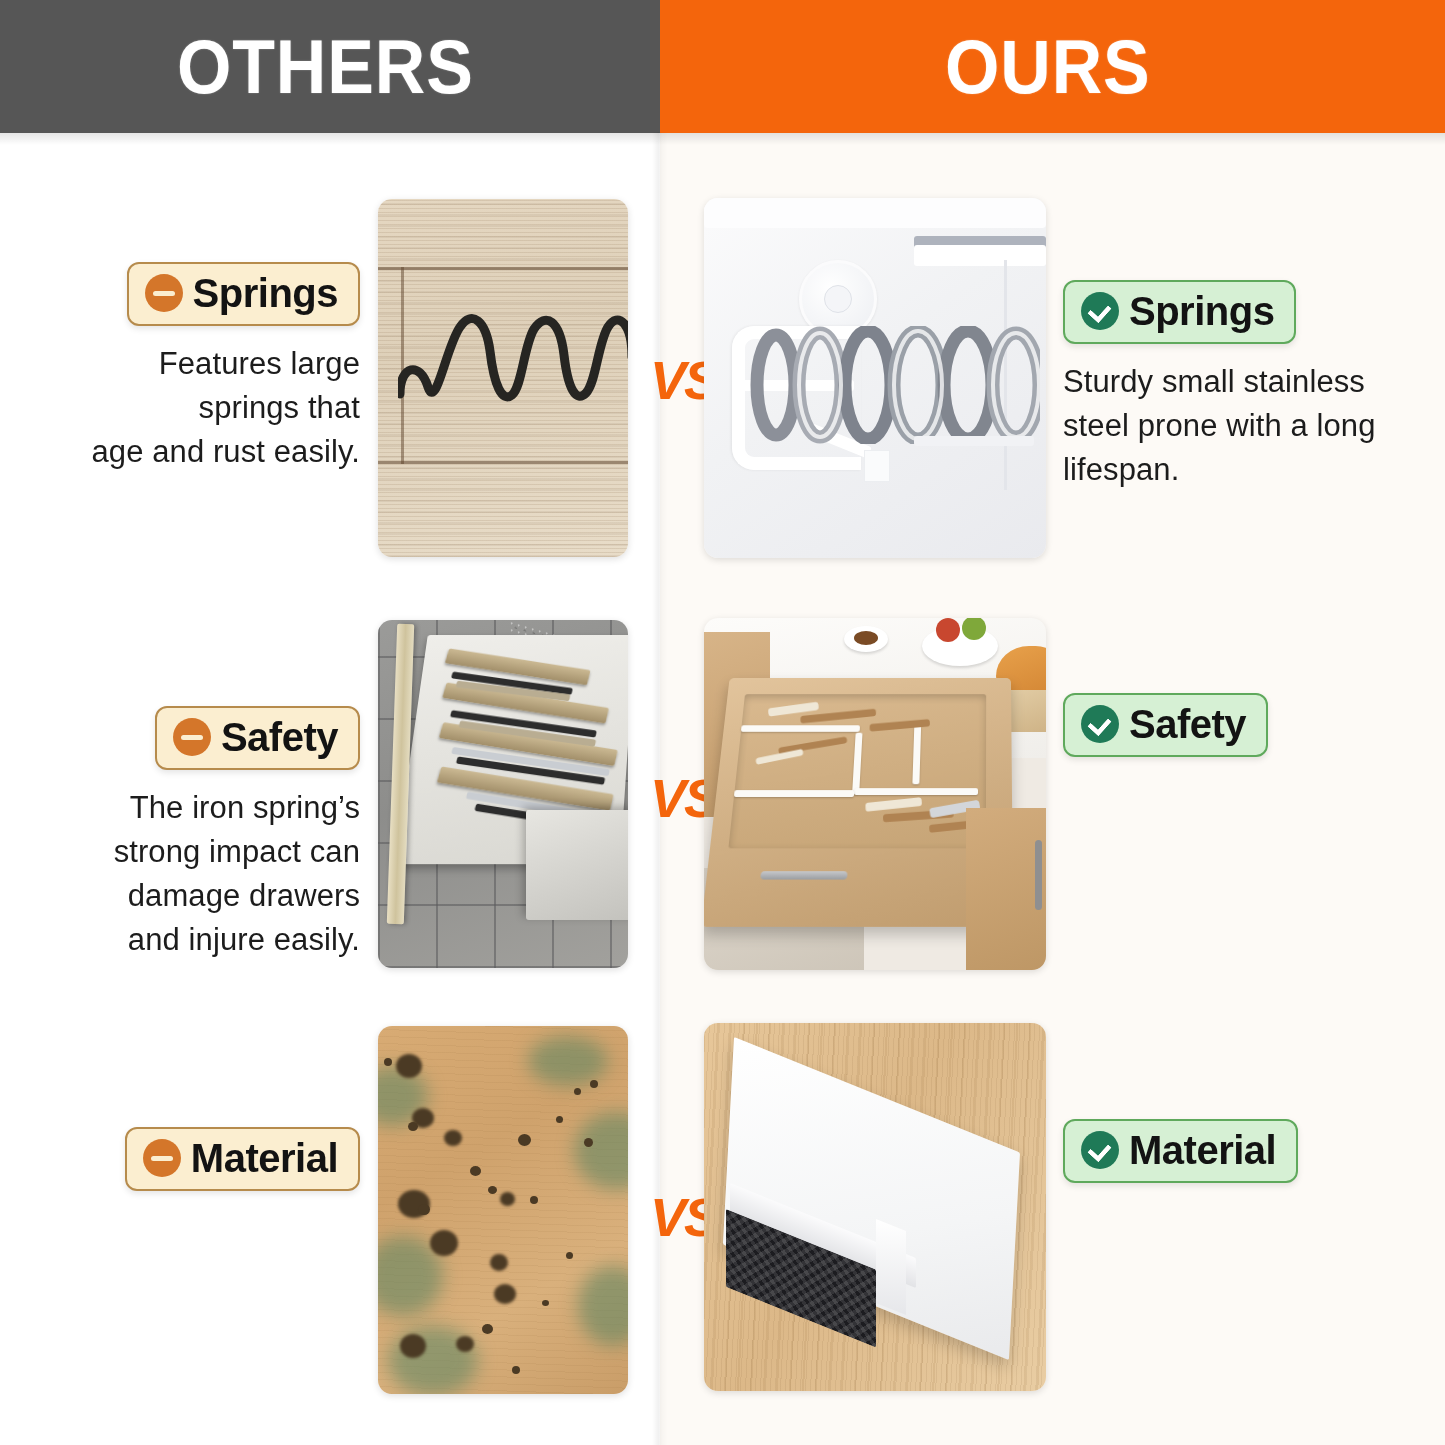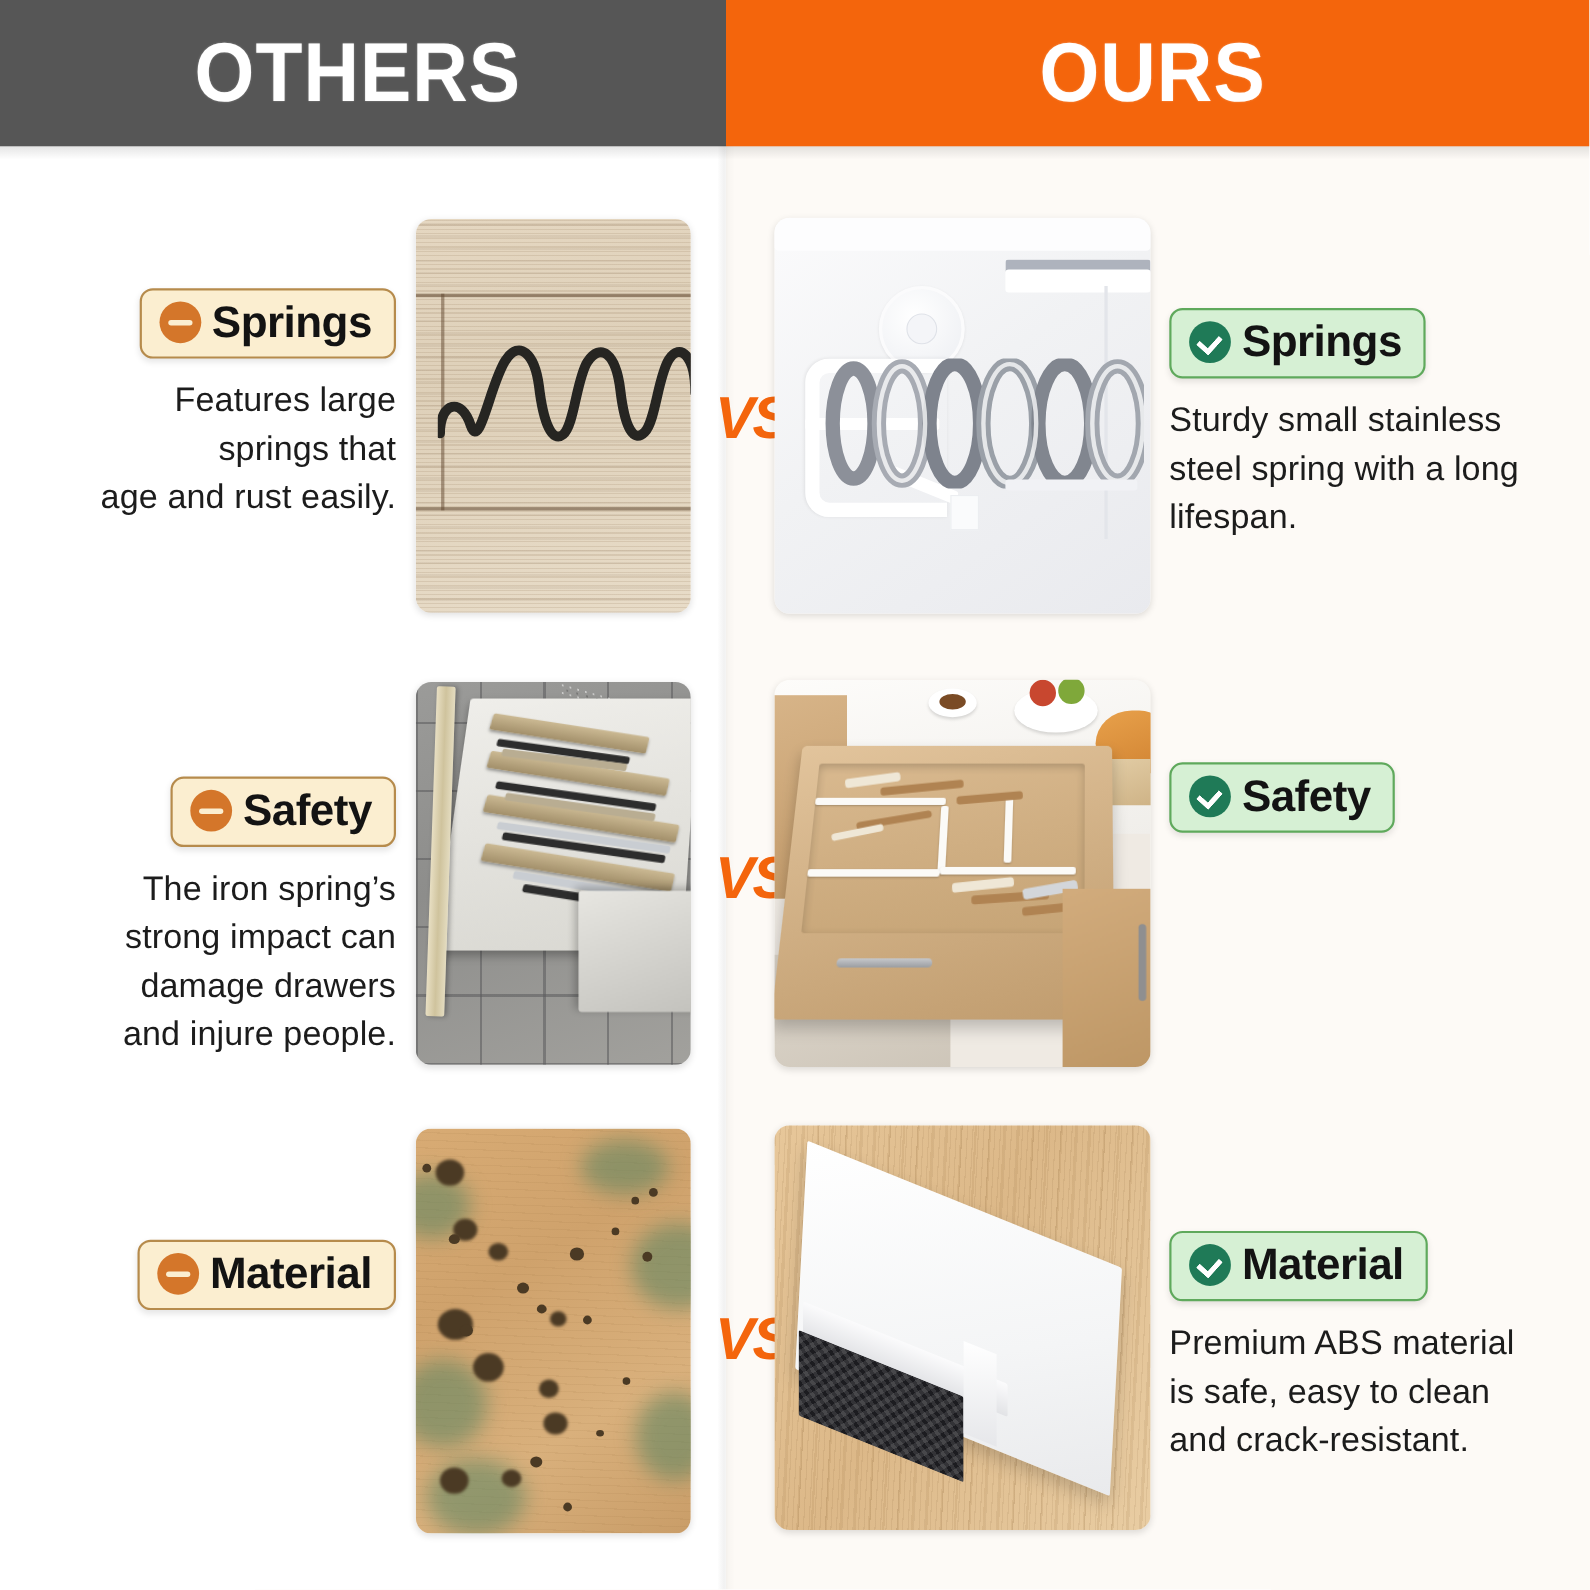--- a/index.html
+++ b/index.html
@@ -307,36 +307,36 @@
         <div class="box"></div>
       </div>
     </div>
 
     <div class="txt right" style="top:90px">
       <div class="badge badge-good">
         <span class="mark mark-check"></span>
         <span class="label">Springs</span>
       </div>
       <div class="body-text">Sturdy small stainless
-steel spring with a long
+steel prone with a long
 lifespan.</div>
     </div>
   </div>
 
   <div class="row" id="row-2">
 
     <div class="txt left" style="top:93px">
       <div class="badge badge-bad">
         <span class="mark mark-minus"></span>
         <span class="label">Safety</span>
       </div>
       <div class="body-text">The iron spring’s
 strong impact can
 damage drawers
-and injure people.</div>
+and injure easily.</div>
     </div>
 
     <div class="photo photo-l" style="top:7px;height:348px">
       <div class="tile">
         <div class="counter"></div>
         <div class="drawerbox">
           <div class="slat" style="left:22px;top:26px;width:150px;transform:rotate(9deg);"></div>
           <div class="slat" style="left:24px;top:64px;width:170px;transform:rotate(9deg);"></div>
           <div class="slat" style="left:26px;top:106px;width:180px;transform:rotate(9deg);"></div>
           <div class="slat" style="left:30px;top:150px;width:175px;transform:rotate(9deg);"></div>
@@ -452,19 +452,16 @@
         <div class="mat"></div>
         <div class="side"></div>
       </div>
     </div>
 
     <div class="txt right" style="top:102px">
       <div class="badge badge-good">
         <span class="mark mark-check"></span>
         <span class="label">Material</span>
       </div>
-      <div class="body-text">Premium ABS material
-is safe, easy to clean
-and crack-resistant.</div>
     </div>
   </div>
 
 </div>
 
 </body></html>

